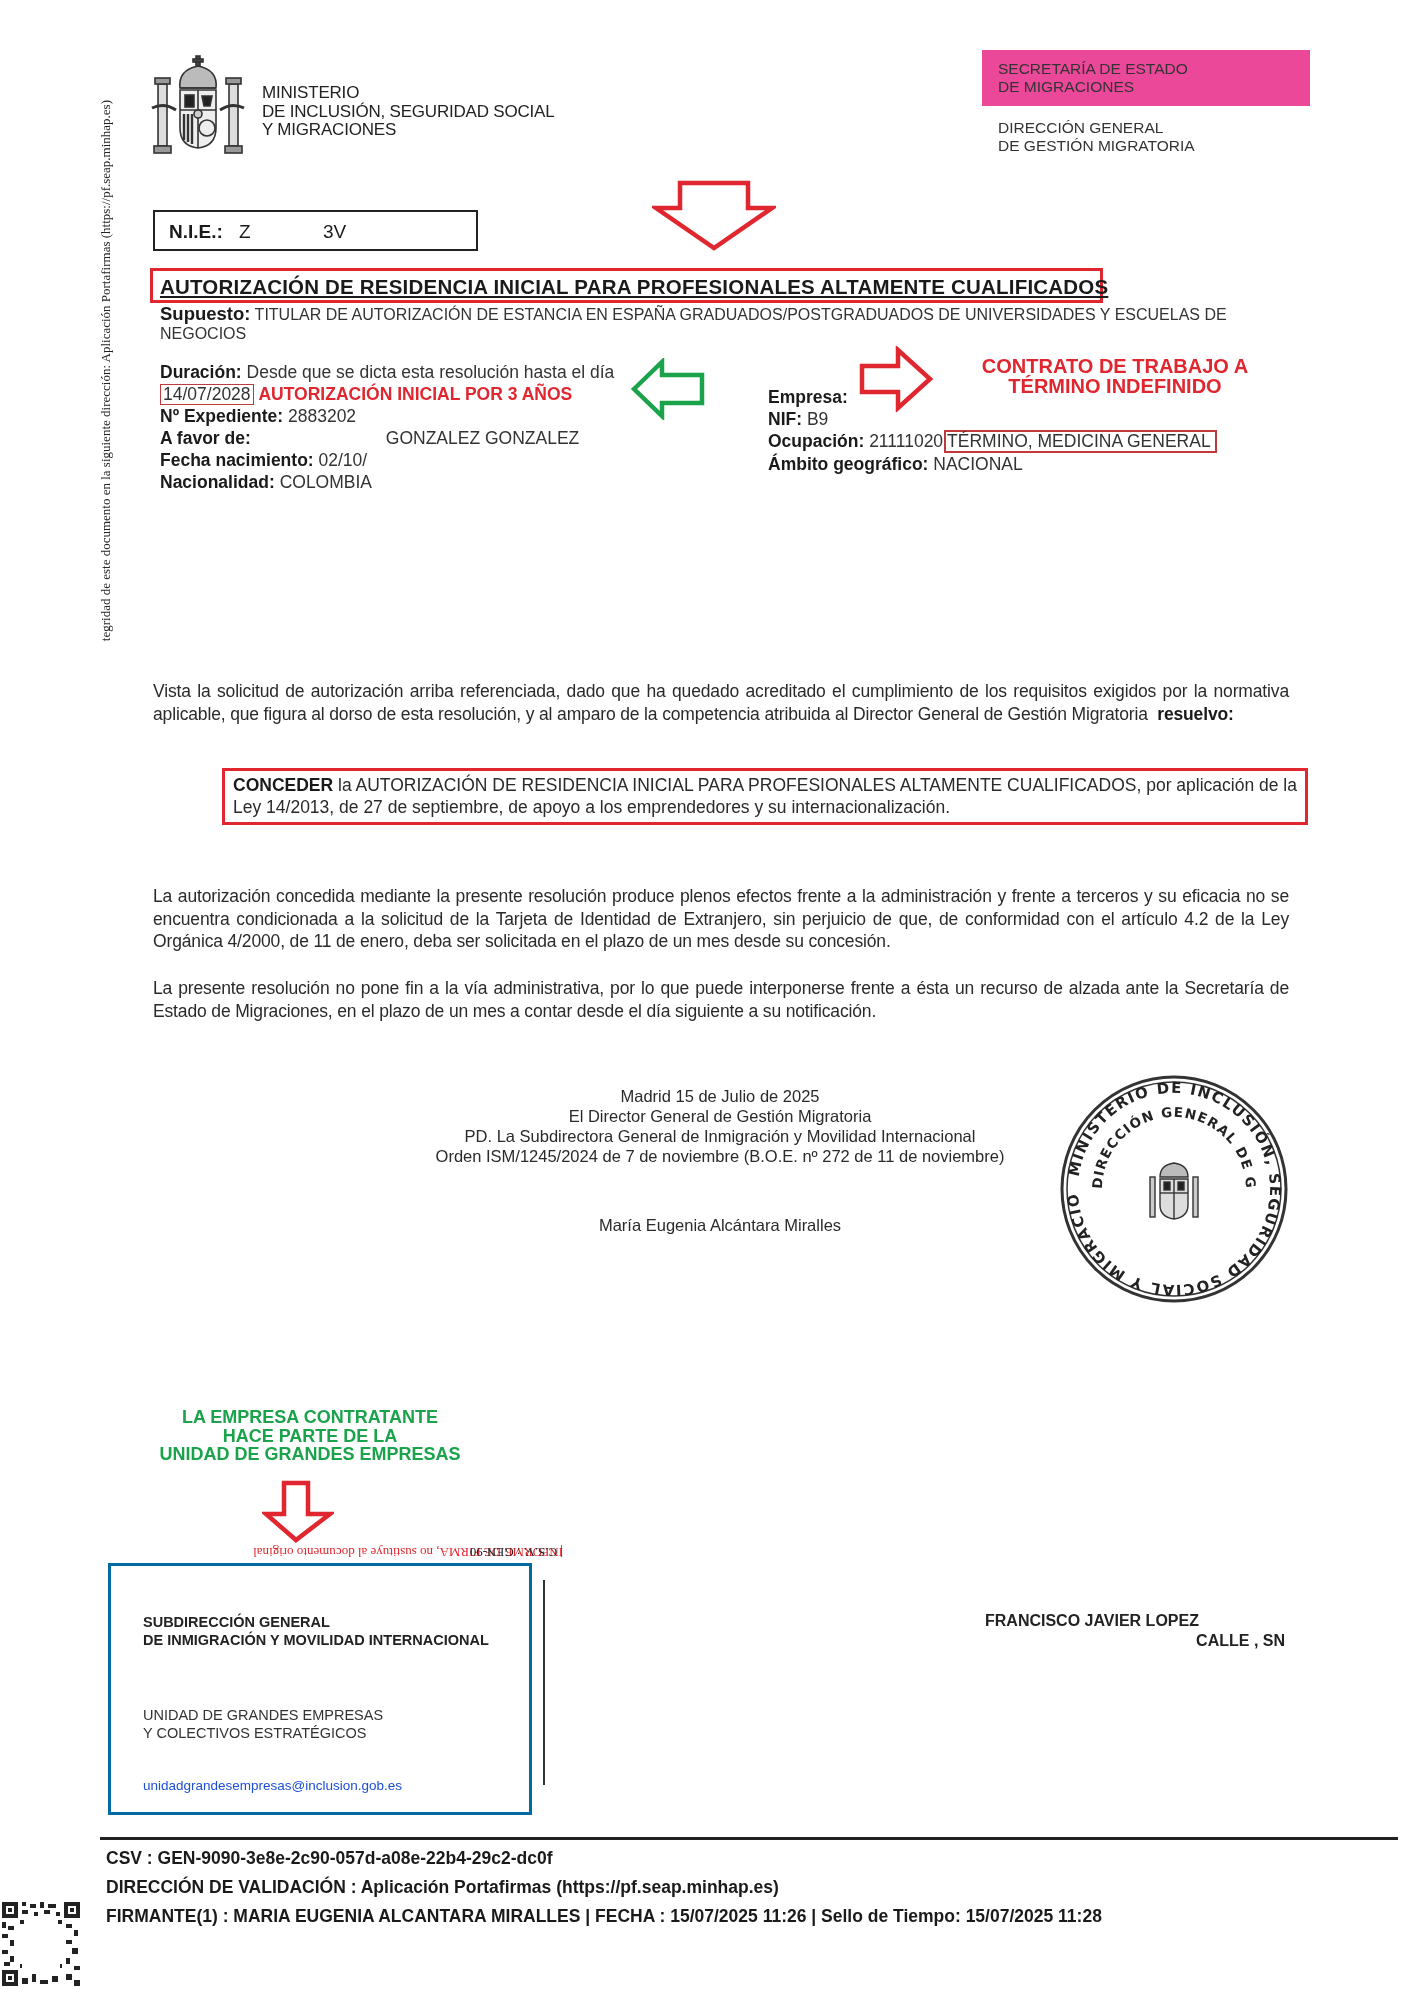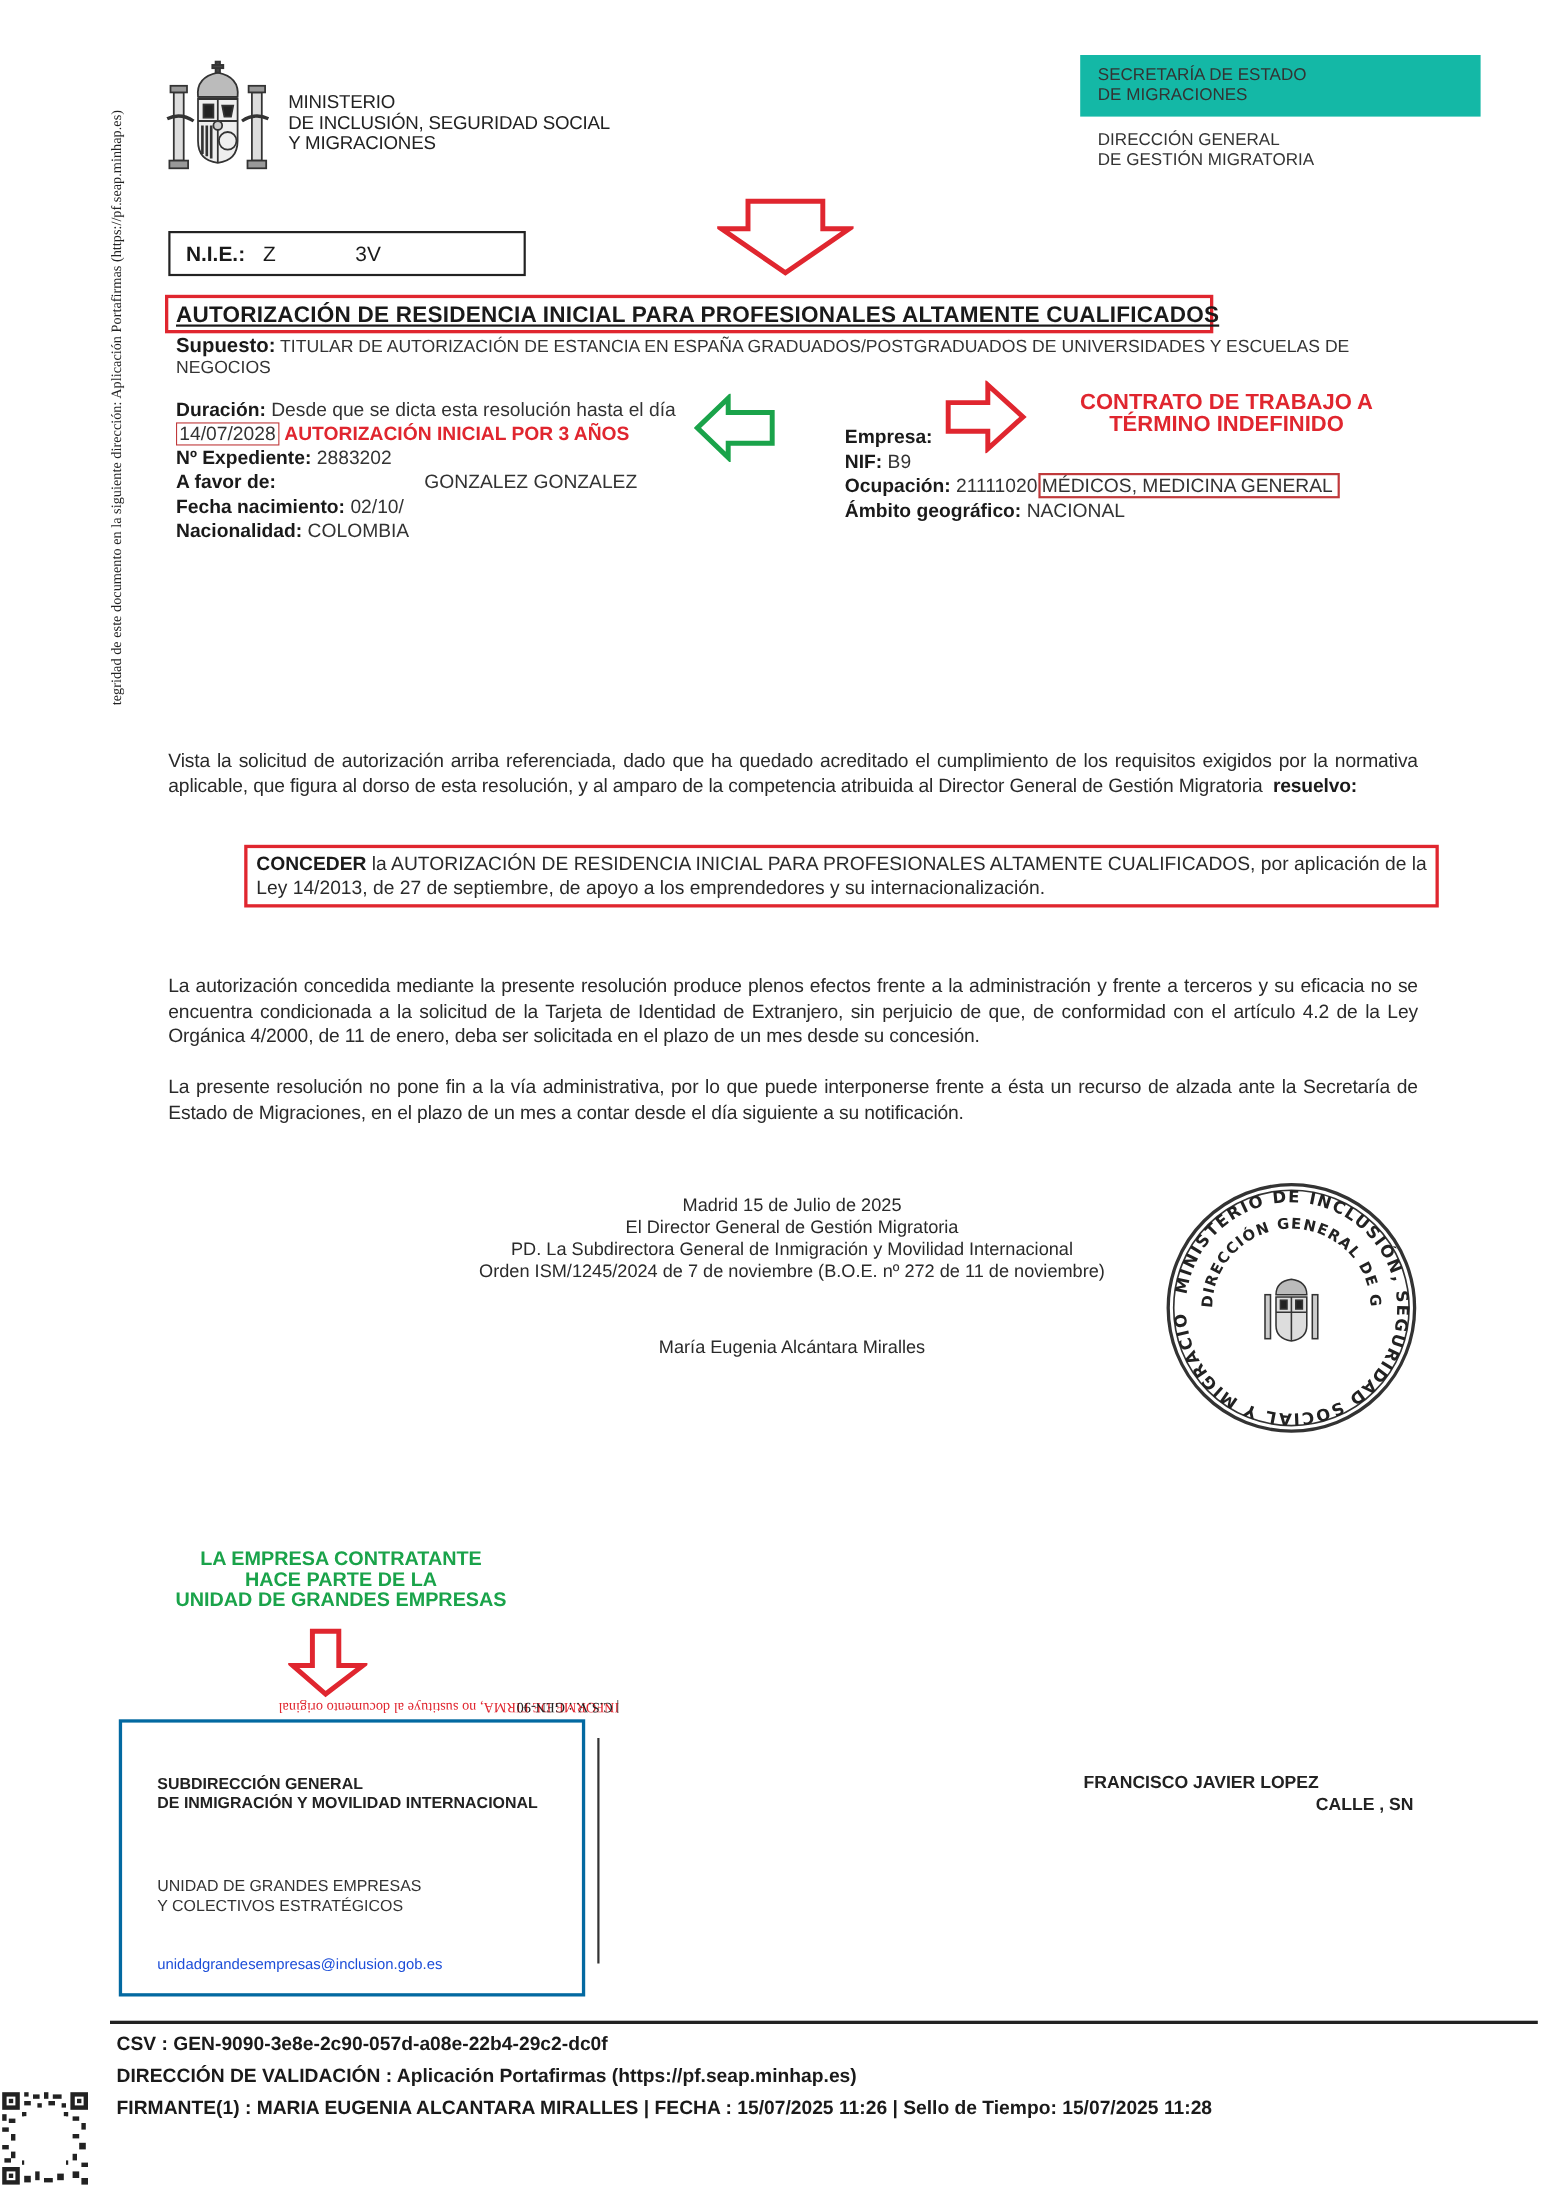--- a/index.html
+++ b/index.html
@@ -3,21 +3,21 @@
 <meta charset="utf-8">
 <style>
   html, body { margin:0; padding:0; background:#ffffff; }
   body { width:1414px; height:2000px; position:relative; overflow:hidden;
          font-family:"Liberation Sans", sans-serif; color:#1a1a1a; }
   .abs { position:absolute; }
   .b { font-weight:bold; }
 
   
   .ministry { left:262px; top:84px; font-size:17px; line-height:18.5px; color:#222; letter-spacing:-0.2px; }
-  .gray-box { left:982px; top:50px; width:364px; height:56px; background:#14b8a6; }
+  .gray-box { left:982px; top:50px; width:328px; height:56px; background:#ec4899; }
   .gray-box .t { position:absolute; left:16px; top:10px; font-size:15.5px; line-height:18px; color:#333; }
   .dg { left:998px; top:119px; font-size:15.5px; line-height:18px; color:#333; }
 
   
   .nie-box { left:153px; top:210px; width:325px; height:41px; border:2px solid #222; box-sizing:border-box; }
   .nie-box .lbl { position:absolute; left:14px; top:9px; font-size:19px; font-weight:bold; }
   .nie-box .v1 { position:absolute; left:84px; top:9px; font-size:19px; }
   .nie-box .v2 { position:absolute; left:168px; top:9px; font-size:19px; }
 
   .title-box { left:150px; top:268px; width:953px; height:35px; border:3px solid #e0262f; box-sizing:border-box; }
@@ -169,21 +169,21 @@
 </div>
 
 <div class="abs red-ann" style="left:955px; top:356px; width:320px; text-align:center; font-size:20px; line-height:20px;">
   <div>CONTRATO DE TRABAJO A</div>
   <div>TÉRMINO INDEFINIDO</div>
 </div>
 
 <div class="abs" style="left:768px; top:386px;">
   <div class="field"><span class="k">Empresa:</span> <span></span></div>
   <div class="field"><span class="k">NIF:</span> <span>B9</span></div>
-  <div class="field"><span class="k">Ocupación:</span> <span>21111020</span><span style="display:inline-block; border:2px solid #c0393b; border-top-width:2px; padding:0 4px 0 1px; margin-left:1px; line-height:19px;"><span>MÉDICOS, MEDICINA GENERAL</span></span></div>
+  <div class="field"><span class="k">Ocupación:</span> <span>21111020</span><span style="display:inline-block; border:2px solid #c0393b; border-top-width:2px; padding:0 4px 0 1px; margin-left:1px; line-height:19px;"><span>TÉRMINO, MEDICINA GENERAL</span></span></div>
   <div class="field"><span class="k">Ámbito geográfico:</span> <span>NACIONAL</span></div>
 </div>
 
 <div class="abs para" style="top:680px;">
   <span>Vista la solicitud de autorización arriba referenciada, dado que ha quedado acreditado el cumplimiento de los requisitos exigidos por la normativa aplicable, que figura al dorso de esta resolución, y al amparo de la competencia atribuida al Director General de Gestión Migratoria</span>&nbsp;&nbsp;<span class="b" style="color:#1a1a1a;">resuelvo:</span>
 </div>
 
 <div class="abs conceder-box">
   <div class="t"><span class="b" style="color:#1a1a1a;">CONCEDER</span><span> la AUTORIZACIÓN DE RESIDENCIA INICIAL PARA PROFESIONALES ALTAMENTE CUALIFICADOS, por aplicación de la Ley 14/2013, de 27 de septiembre, de apoyo a los emprendedores y su internacionalización.</span></div>
 </div>

